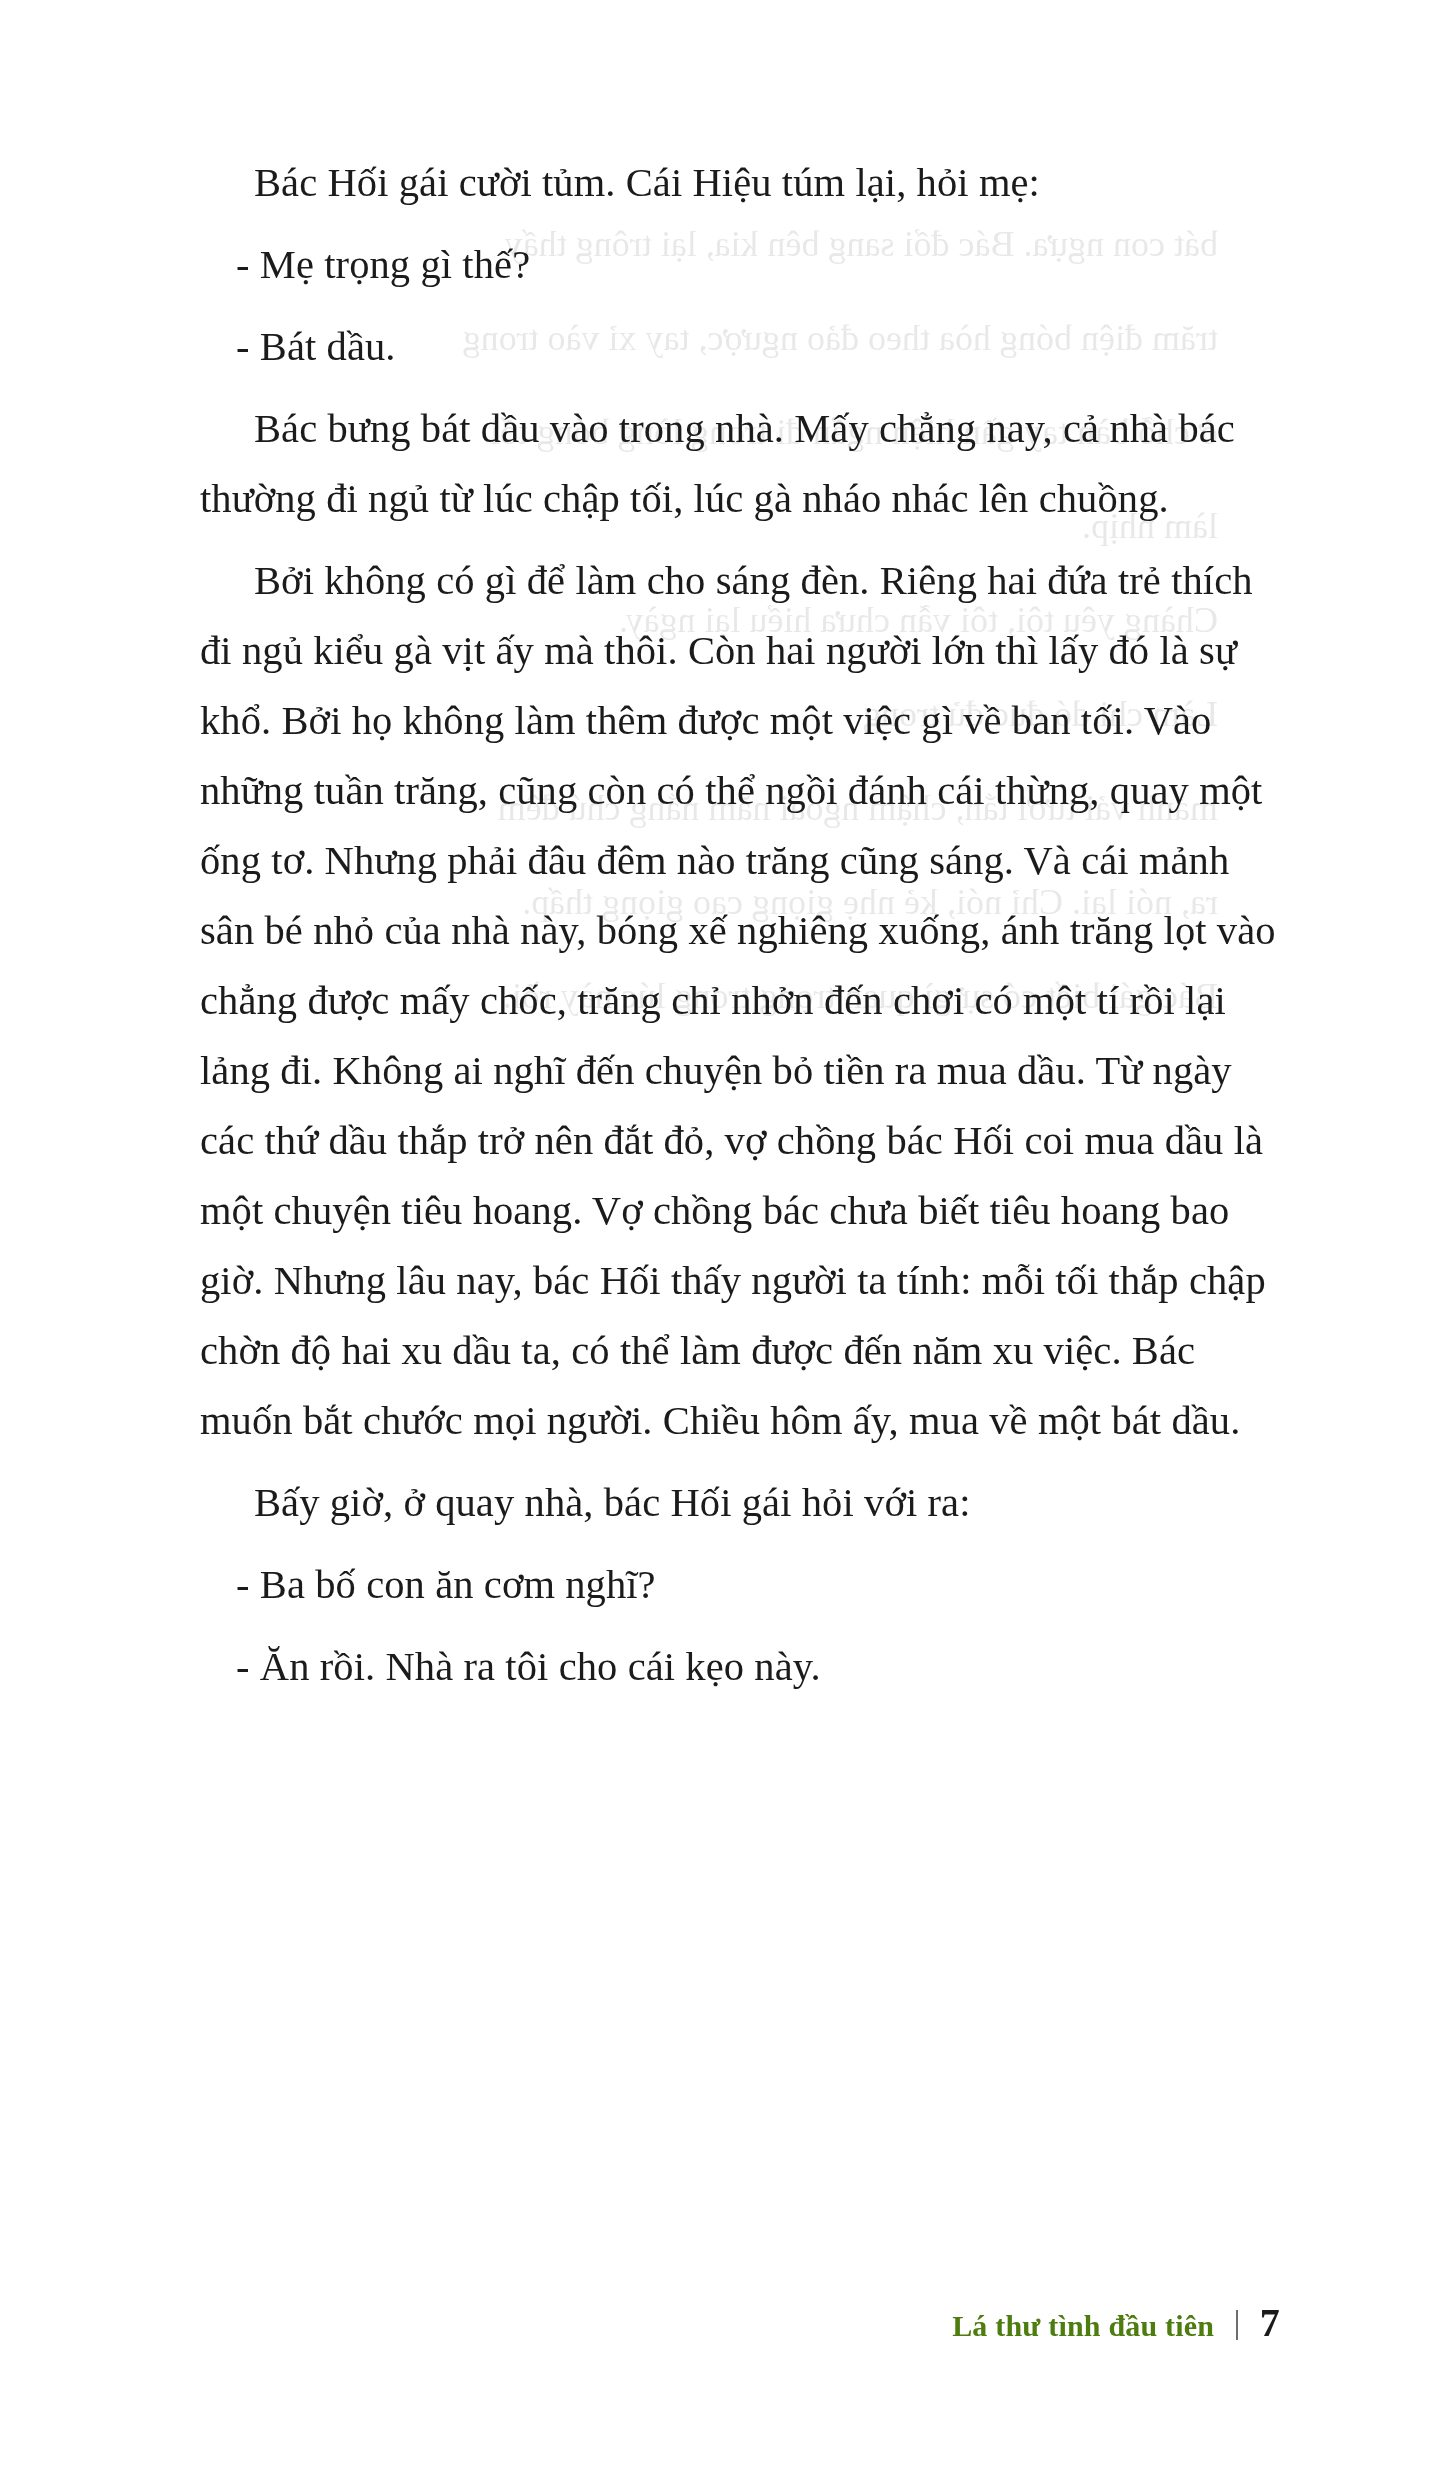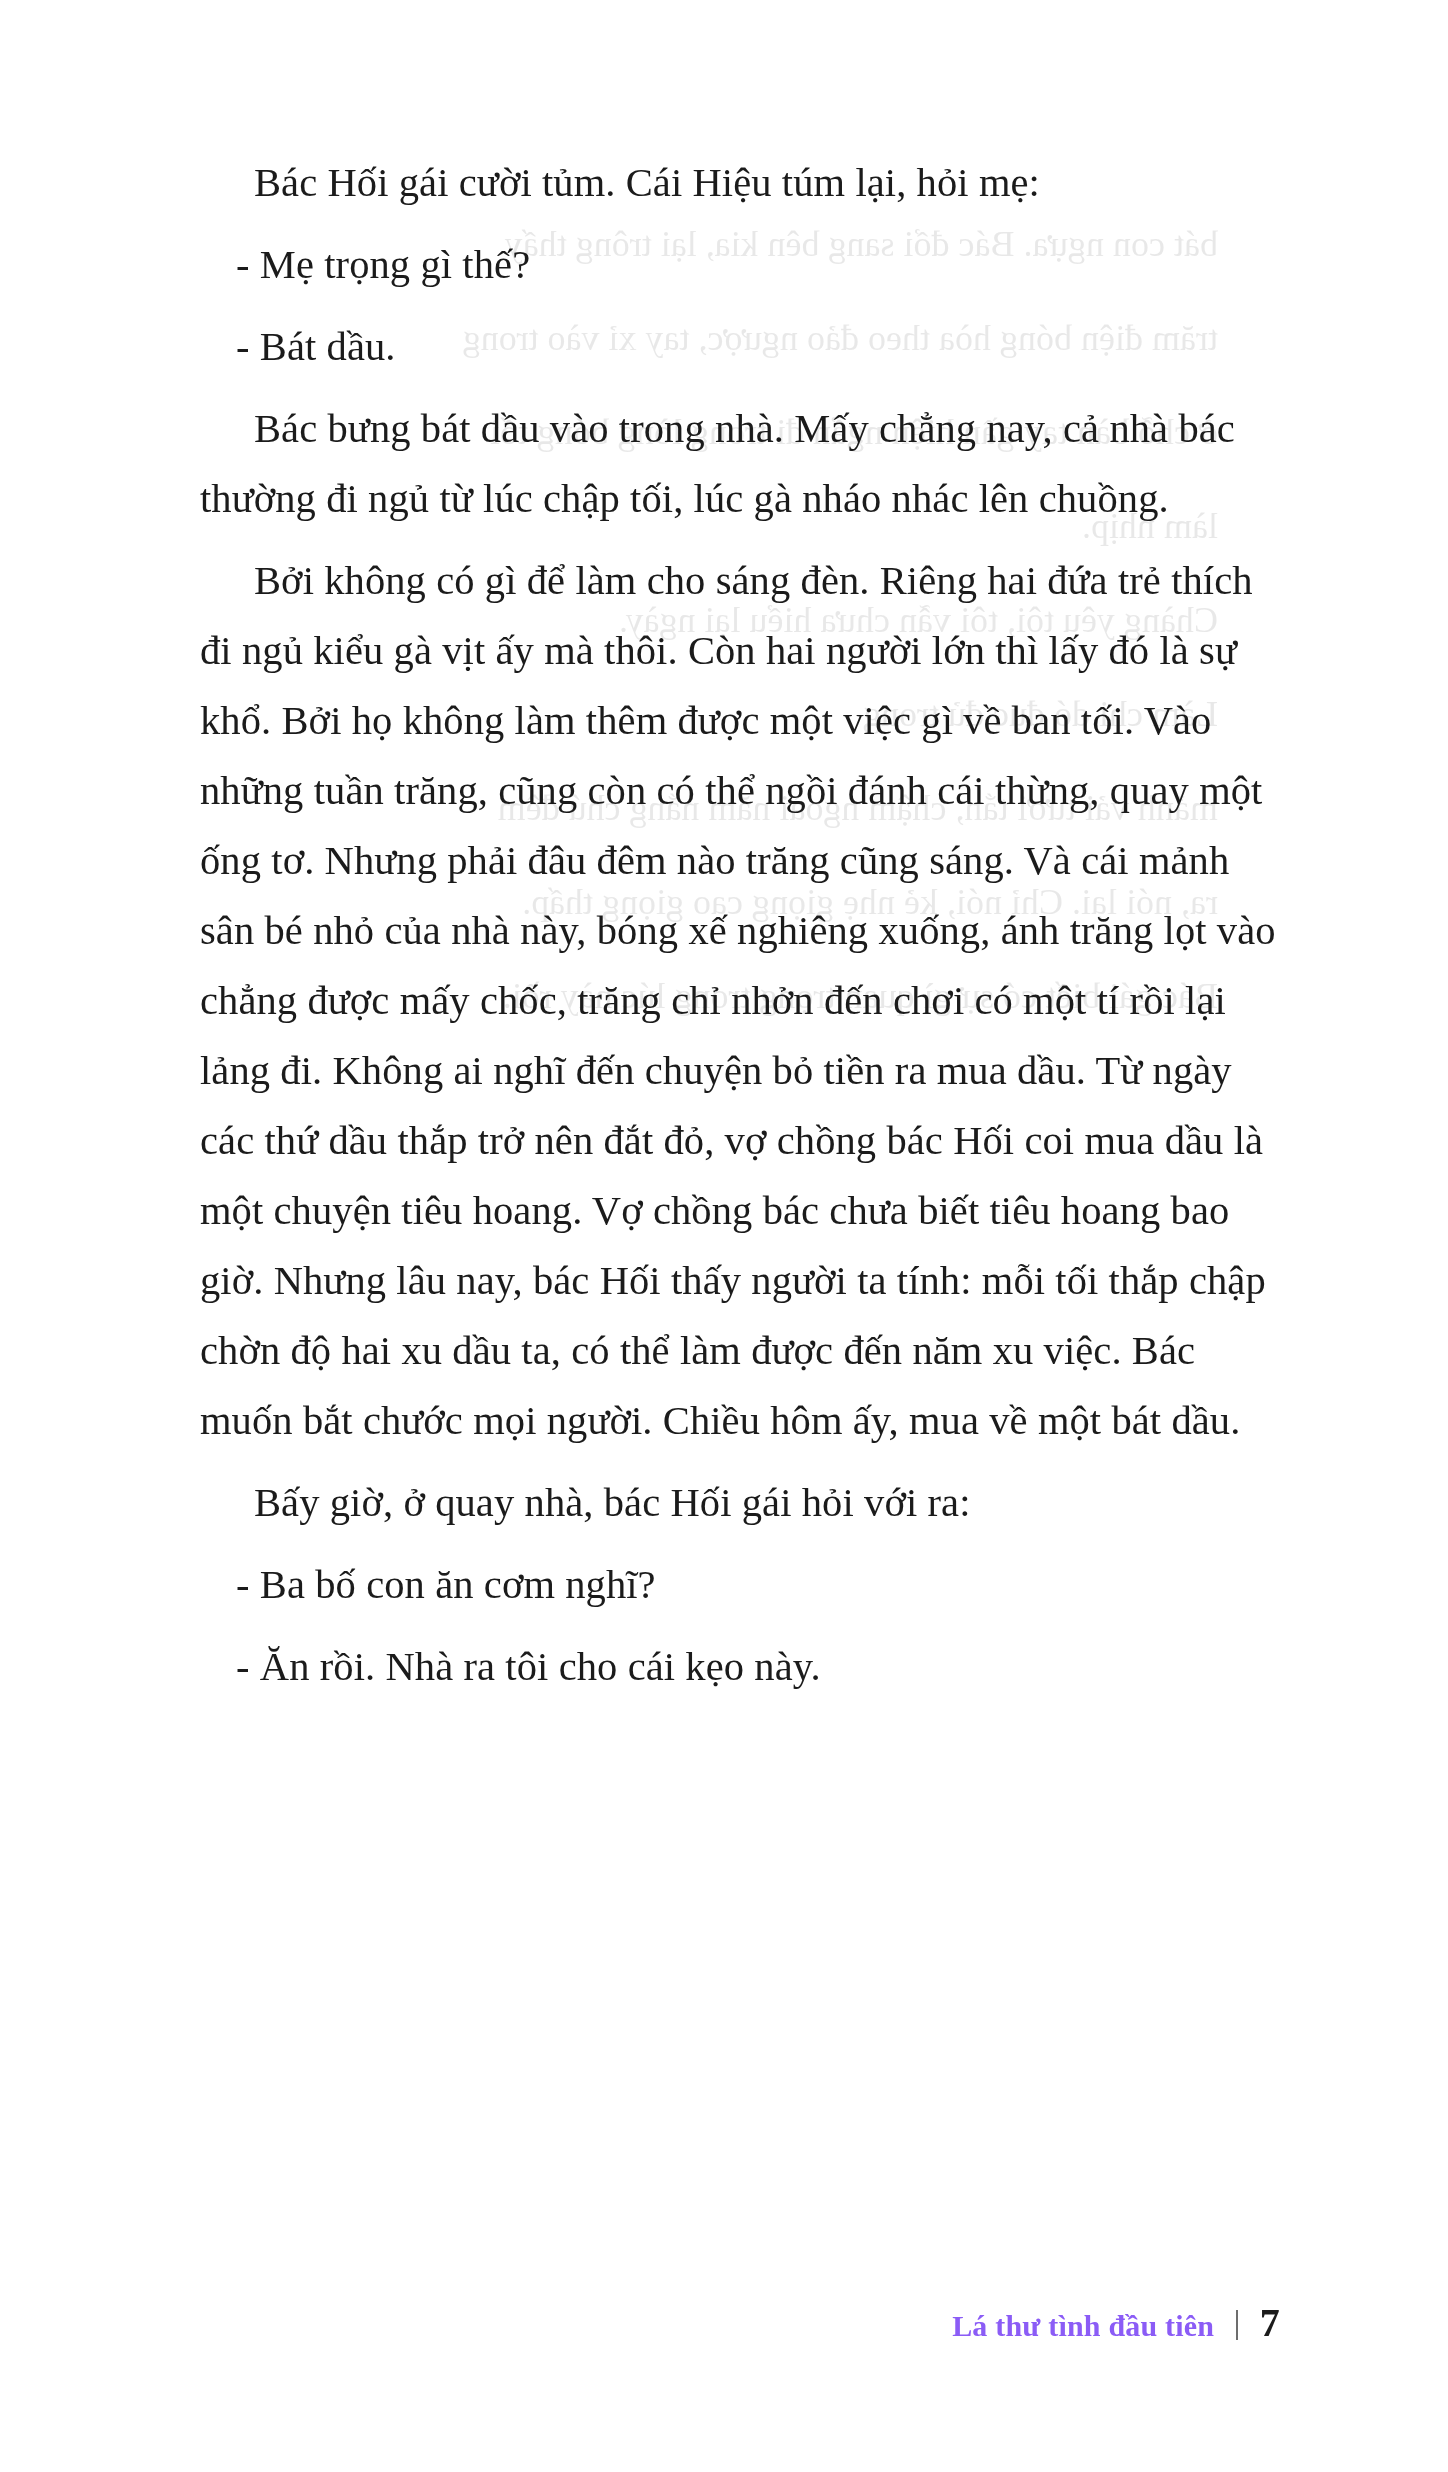--- a/index.html
+++ b/index.html
@@ -72,21 +72,21 @@
     bottom: 126px;
     display: flex;
     align-items: baseline;
     justify-content: flex-end;
     font-size: 30px;
     letter-spacing: 0.2px;
   }
   .footer-title {
     font-family: "Liberation Serif", serif;
     font-weight: 700;
-    color: #8b5cf6;
+    color: #4d7c0f;
   }
   .footer-sep {
     display: inline-block;
     width: 1.6px;
     height: 30px;
     background: #6d6d6d;
     margin: 0 22px;
     position: relative;
     top: 4px;
   }

